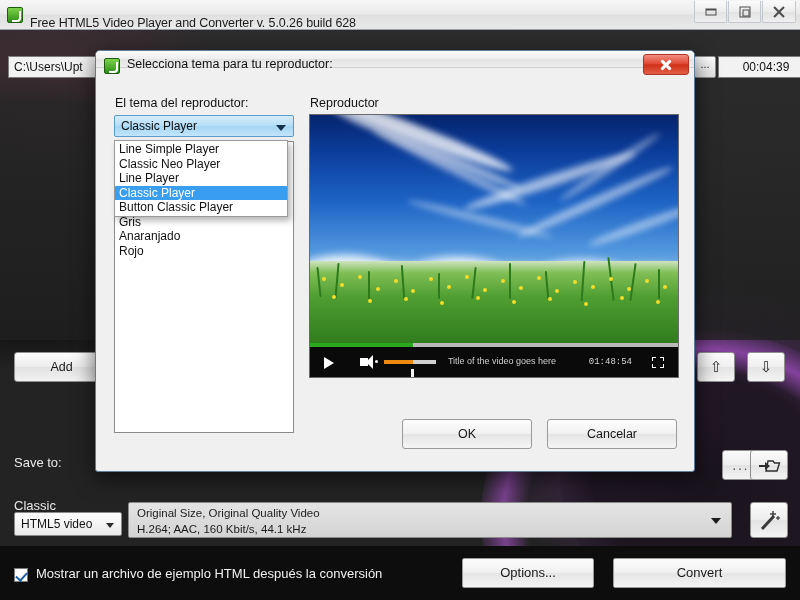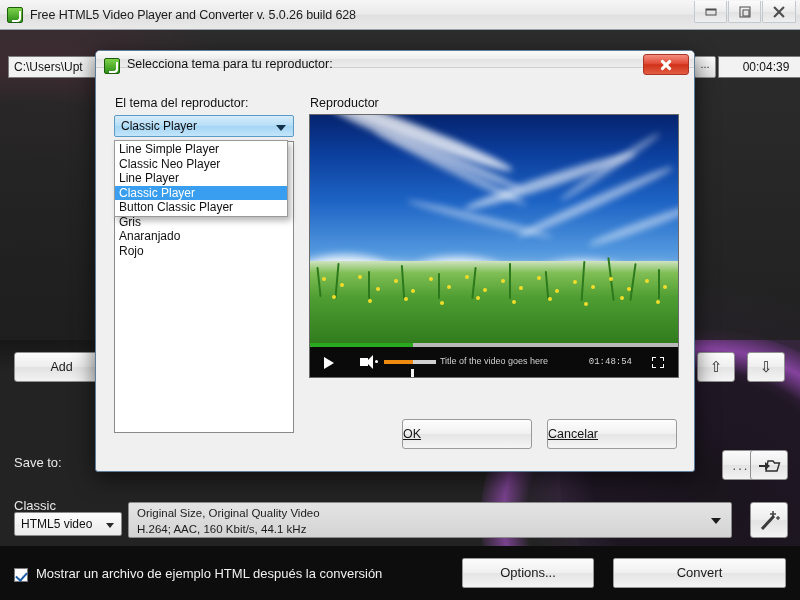--- a/index.html
+++ b/index.html
@@ -30,21 +30,21 @@
     background: linear-gradient(180deg,#7dd24a 0%,#2f8f19 100%);
     border: 1px solid #1c5c0c; border-radius: 2px;
   }
   #title-bar-icon::after {
     content: ""; position: absolute; left: 4px; top: 3px;
     width: 7px; height: 9px;
     border: 2px solid #fff; border-left: none; border-top: none;
     border-radius: 0 0 4px 0;
   }
   #title-bar-text {
-    position: absolute; left: 30px; top: 8px;
+    position: absolute; left: 30px; top: 16px;
     font-size: 12.5px; color: #1b1b1b; white-space: nowrap;
     letter-spacing: -0.1px;
   }
   .win-btn {
     position: absolute; top: 1px; width: 33px; height: 22px;
     background: linear-gradient(180deg,#fbfbfb 0%,#ececec 50%,#e2e2e2 51%,#efefef 100%);
     border-left: 1px solid #c3c9ce; border-right: 1px solid #c3c9ce;
     border-bottom: 1px solid #c3c9ce;
     border-radius: 0 0 2px 2px;
   }
@@ -358,21 +358,21 @@
   }
   #volume-fill {
     position: absolute; left: 0; top: 0; height: 100%; width: 56%;
     background: #ee8a10;
   }
   #volume-knob {
     position: absolute; left: 27px; top: 9px; width: 3px; height: 12px;
     background: #f4f4f4;
   }
   #video-title {
-    position: absolute; left: 0; top: 9px; width: 100%;
+    position: absolute; left: 8px; top: 9px; width: 100%;
     text-align: center; font-size: 9px; color: #cfcfcf; white-space: nowrap;
   }
   #video-time {
     position: absolute; right: 46px; top: 10px; font-size: 9px; color: #d6d6d6;
     font-family: Liberation Mono, monospace;
   }
   #fullscreen-icon {
     position: absolute; right: 14px; top: 10px; width: 12px; height: 11px;
   }
   #fullscreen-icon i {
@@ -381,21 +381,21 @@
   #fullscreen-icon i:nth-child(1){ left:0; top:0; border-right:none; border-bottom:none; }
   #fullscreen-icon i:nth-child(2){ right:0; top:0; border-left:none; border-bottom:none; }
   #fullscreen-icon i:nth-child(3){ left:0; bottom:0; border-right:none; border-top:none; }
   #fullscreen-icon i:nth-child(4){ right:0; bottom:0; border-left:none; border-top:none; }
 
   
   .dlg-btn {
     position: absolute; top: 368px; height: 30px; width: 130px;
     background: linear-gradient(180deg,#fdfdfd 0%,#f1f1f1 48%,#e5e5e5 52%,#f5f5f5 100%);
     border: 1px solid #9a9a9a; border-radius: 3px;
-    font-size: 12.5px; color: #161616; text-align: left; line-height: 28px; text-decoration: underline;
+    font-size: 12.5px; color: #161616; text-align: center; line-height: 28px;
   }
   #ok-button      { left: 306px; }
   #cancel-button  { left: 451px; }
 </style>
 </head>
 <body>
 
 <div id="app-window">
 
   <div id="title-bar">

